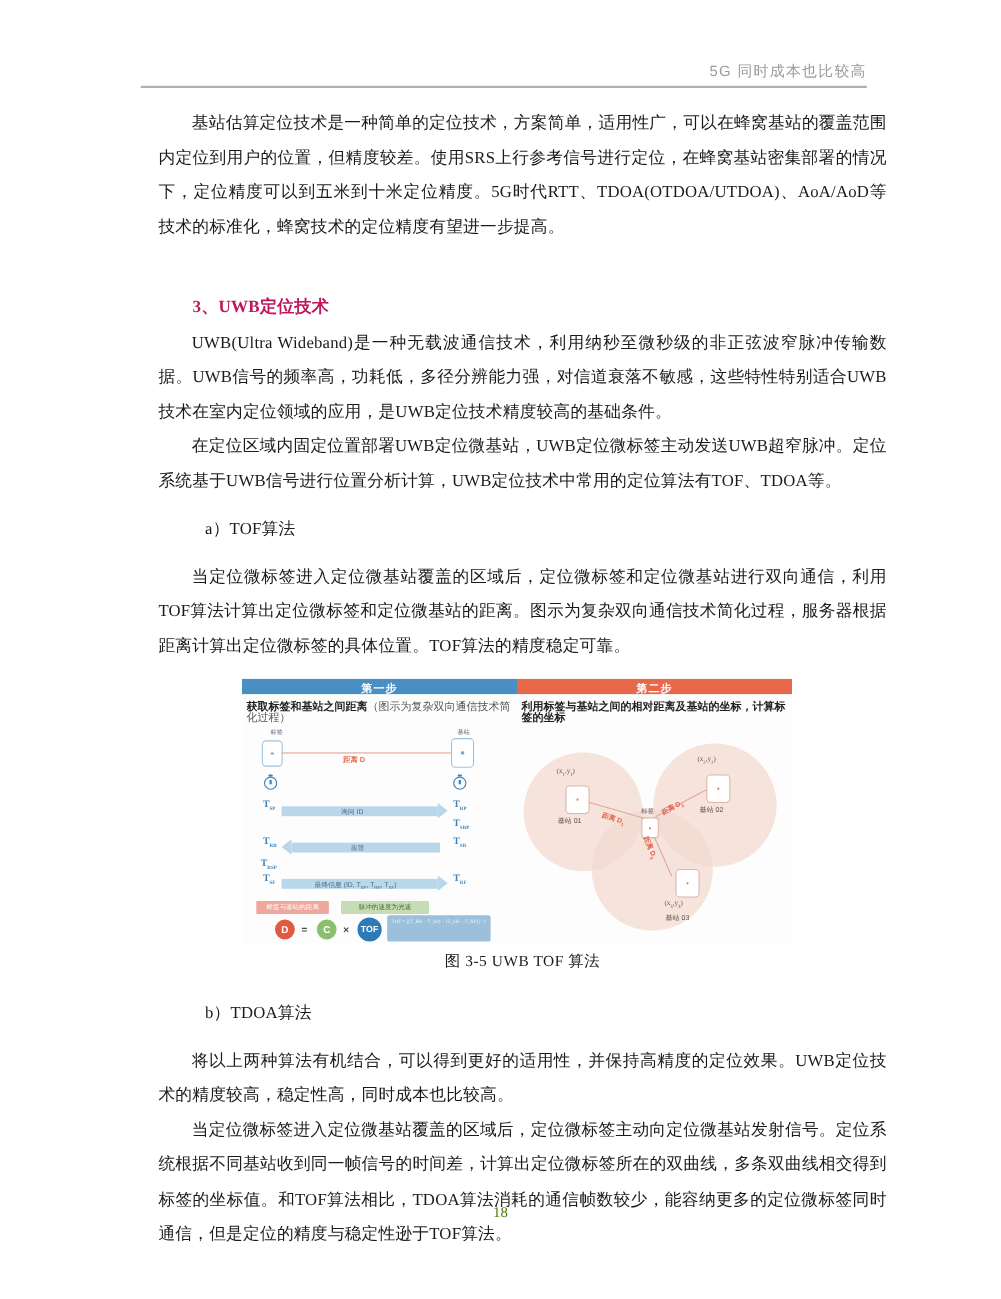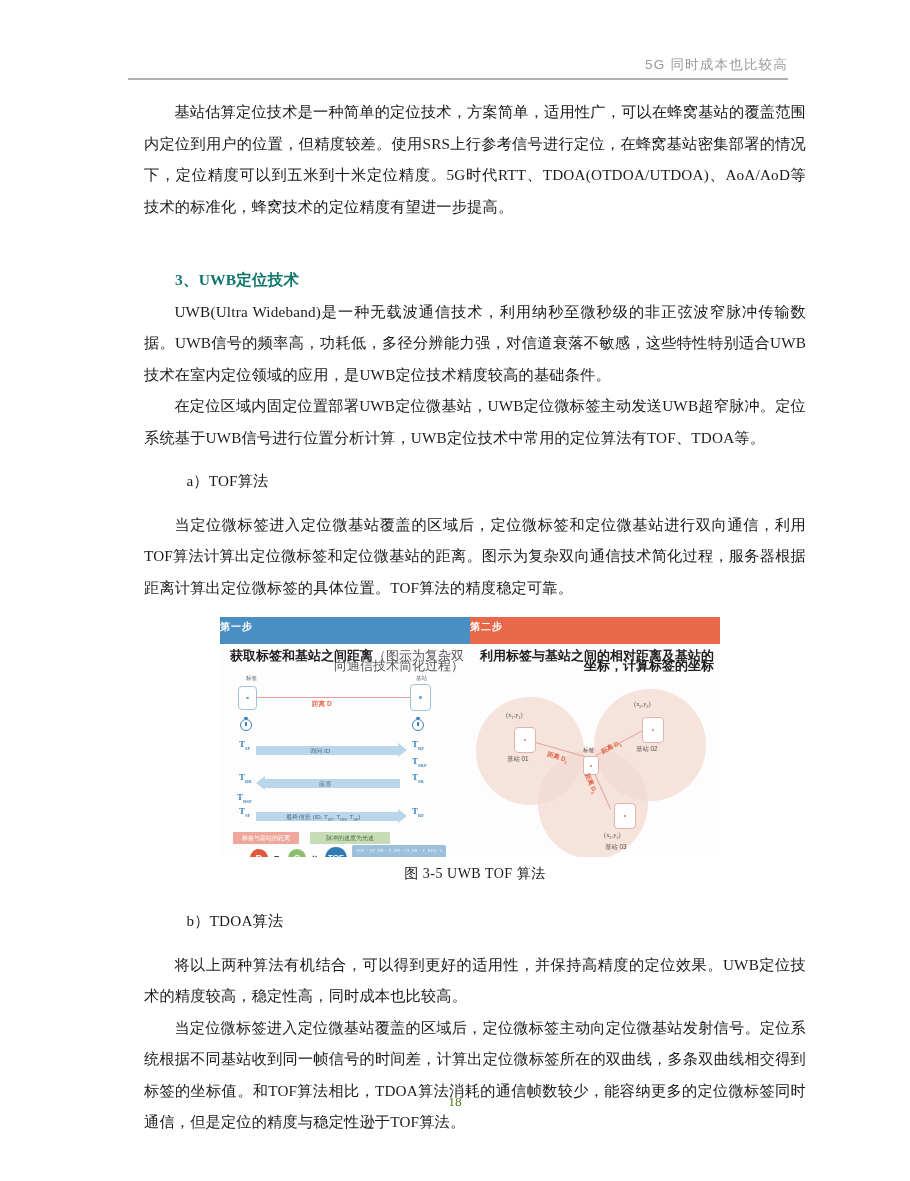--- a/index.html
+++ b/index.html
@@ -62,21 +62,21 @@
     line-height: 31.5px;
     color: #1a1a1a;
     text-indent: 2em;
     letter-spacing: 0.2px;
   }
   h3.section-head {
     margin: 0;
     font-size: 15.5px;
     line-height: 31.5px;
     font-weight: bold;
-    color: #0f766e;
+    color: #be185d;
     text-indent: 2em;
     letter-spacing: 0.2px;
   }
   .gap-lg { height: 42px; }
   .gap-sm { height: 10px; }
 
   
   .figure-wrap {
     margin-top: 14px;
     display: flex;
@@ -91,37 +91,36 @@
   }
   .fig-panel {
     position: relative;
     overflow: hidden;
     background: #fdfdfd;
   }
   .fig-panel.left  { width: 250px; }
   .fig-panel.right { width: 250px; }
 
   .panel-banner {
-    height: 27px;
+    height: 14px;
     line-height: 19px;
-    text-align: left;
+    text-align: center;
     color: #ffffff;
     font-size: 10px;
     font-weight: bold;
     letter-spacing: 1px;
   }
   .banner-blue   { background: #4a8fc4; }
   .banner-orange { background: #e8684a; }
 
   .panel-sub {
     padding: 7px 6px 4px 4px;
-    font-size: 13px;
+    font-size: 10px;
     color: #333;
     line-height: 10px;
-    text-align: right;
   }
   .panel-sub b { font-weight: bold; color: #1e1e1e; }
   .panel-sub .paren { color: #555; font-weight: normal; }
 
   
   .seq {
     position: relative;
     height: 182px;
   }
   .seq-node-label {

